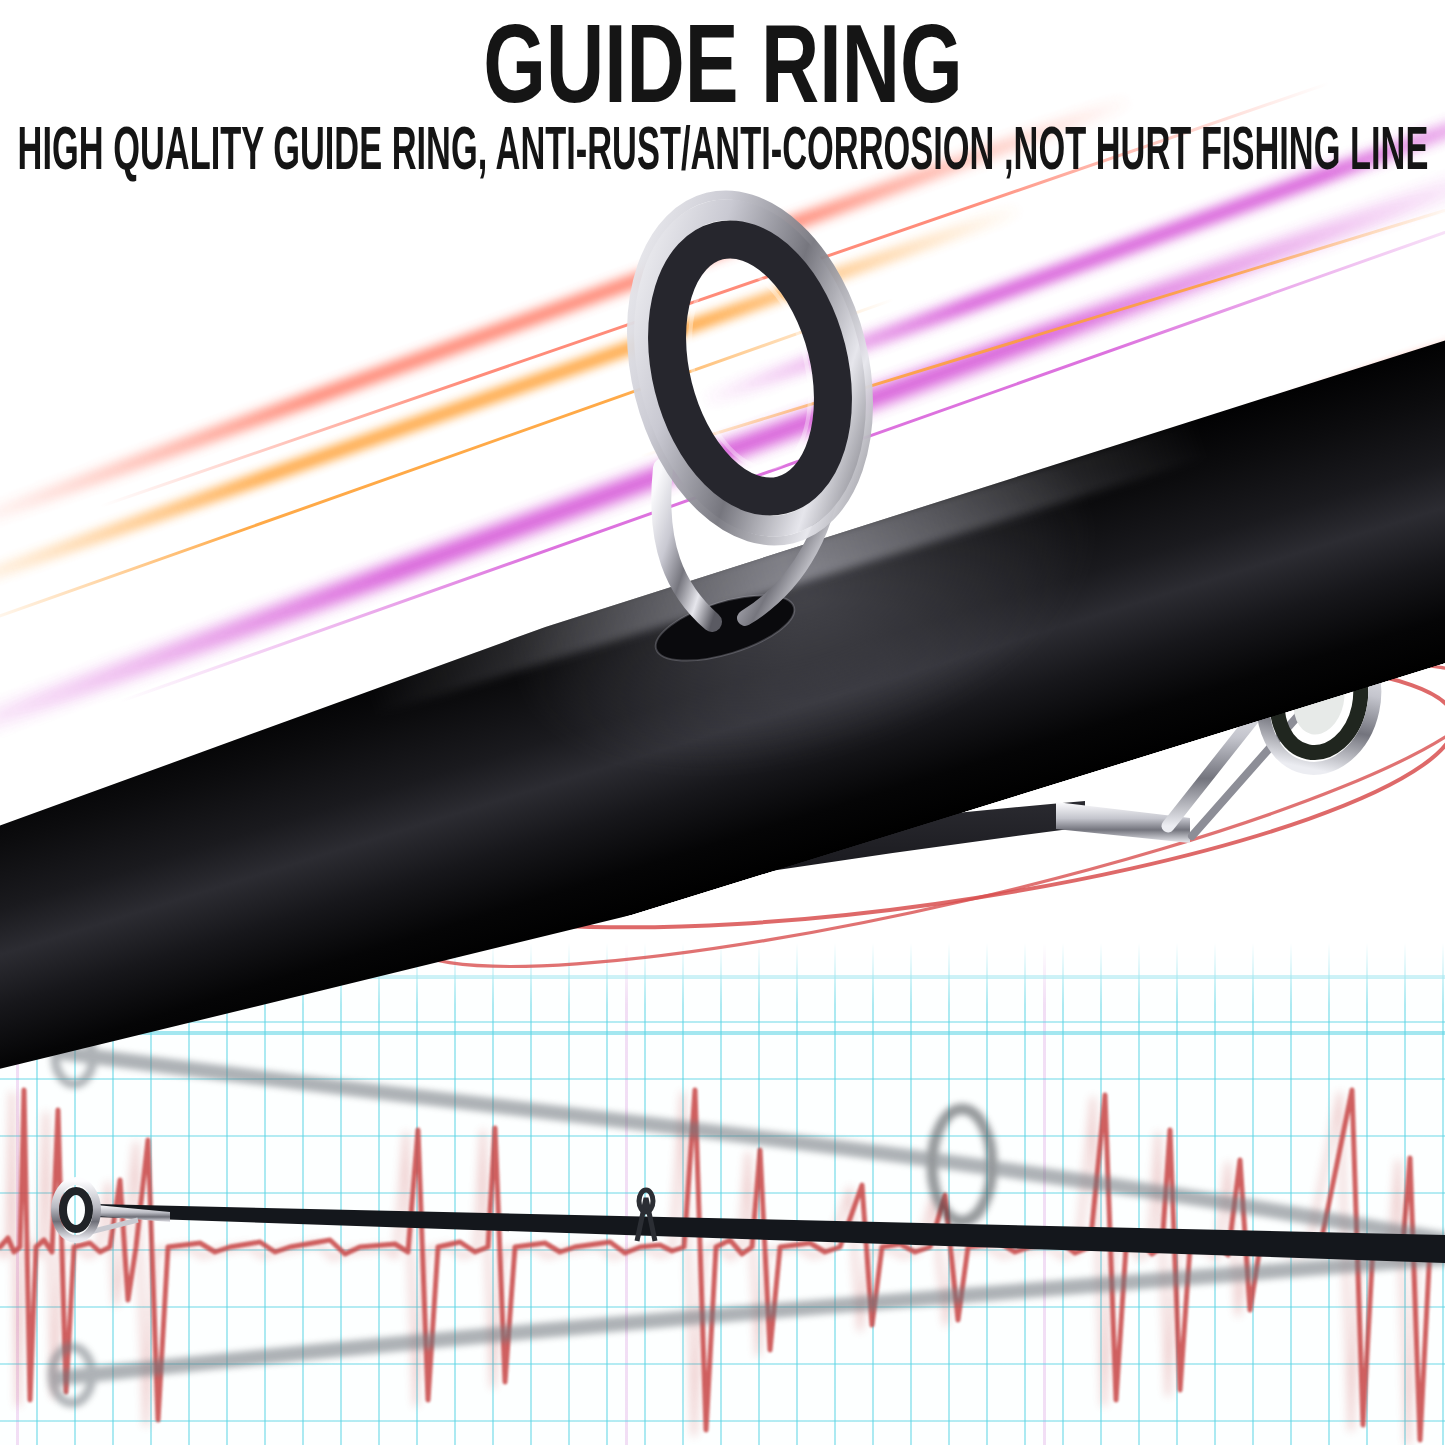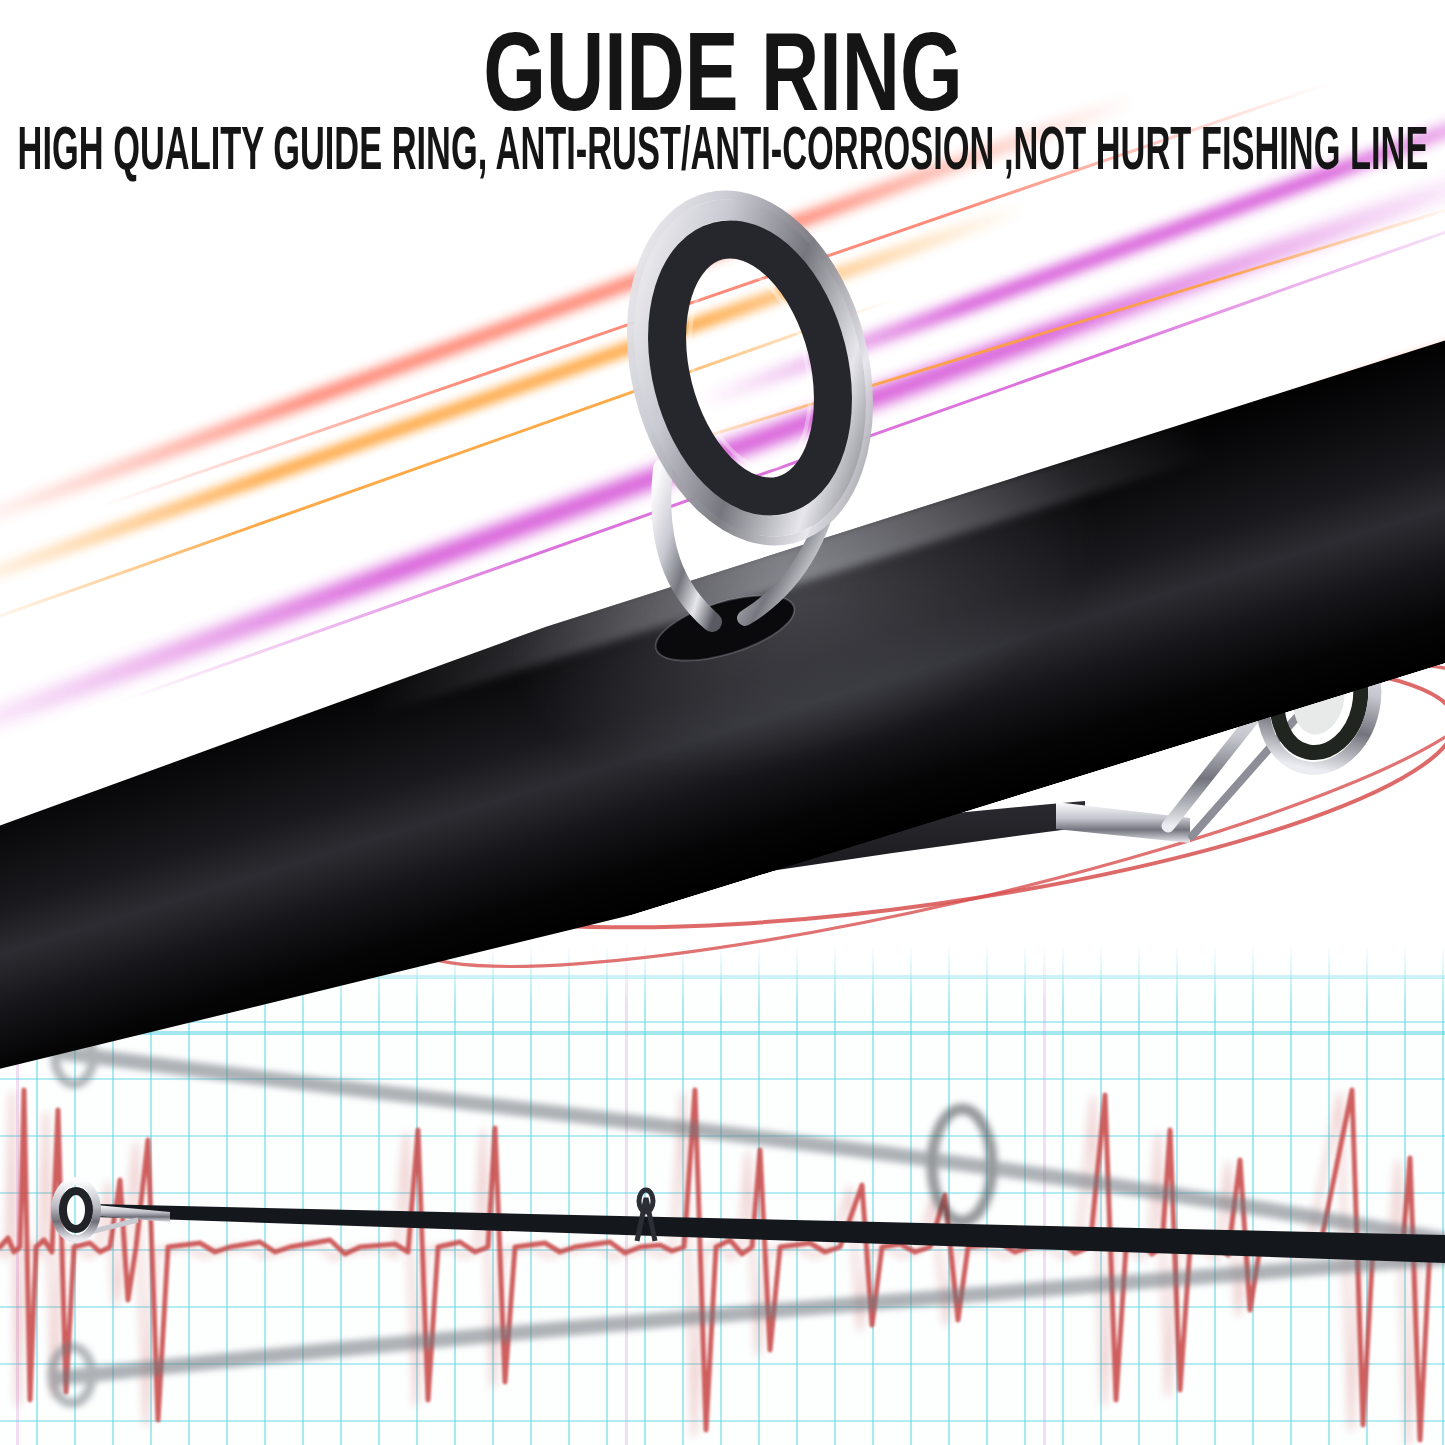--- a/index.html
+++ b/index.html
@@ -170,20 +170,20 @@
     <path d="M663 468 C655 545 675 590 712 622" stroke="url(#chromeA)" stroke-width="20" fill="none" stroke-linecap="round"></path>
     <path d="M836 452 C832 525 800 585 745 618" stroke="url(#chromeA)" stroke-width="16" fill="none" stroke-linecap="round"></path>
     <g transform="rotate(-14 750 368)" fill="none">
       <ellipse cx="750" cy="368" rx="114" ry="176" stroke="url(#chromeA)" stroke-width="9" opacity=".95"></ellipse>
       <ellipse cx="750" cy="368" rx="101" ry="161" stroke="url(#chromeA)" stroke-width="21"></ellipse>
       <ellipse cx="750" cy="368" rx="79" ry="131" style="stroke:#26262d" stroke-width="38"></ellipse>
       <ellipse cx="750" cy="368" rx="56" ry="102" style="stroke:rgba(255,255,255,.35)" stroke-width="4"></ellipse>
     </g>
   </svg>
 
-  <h1 class="title" style="margin:8px">
+  <h1 class="title" style="margin:0">
     <span>GUIDE RING</span>
   </h1>
   <div class="subtitle">
     <span>HIGH QUALITY GUIDE RING, ANTI-RUST/ANTI-CORROSION ,NOT HURT FISHING LINE</span>
   </div>
 
 </div>
 
 </body></html>

